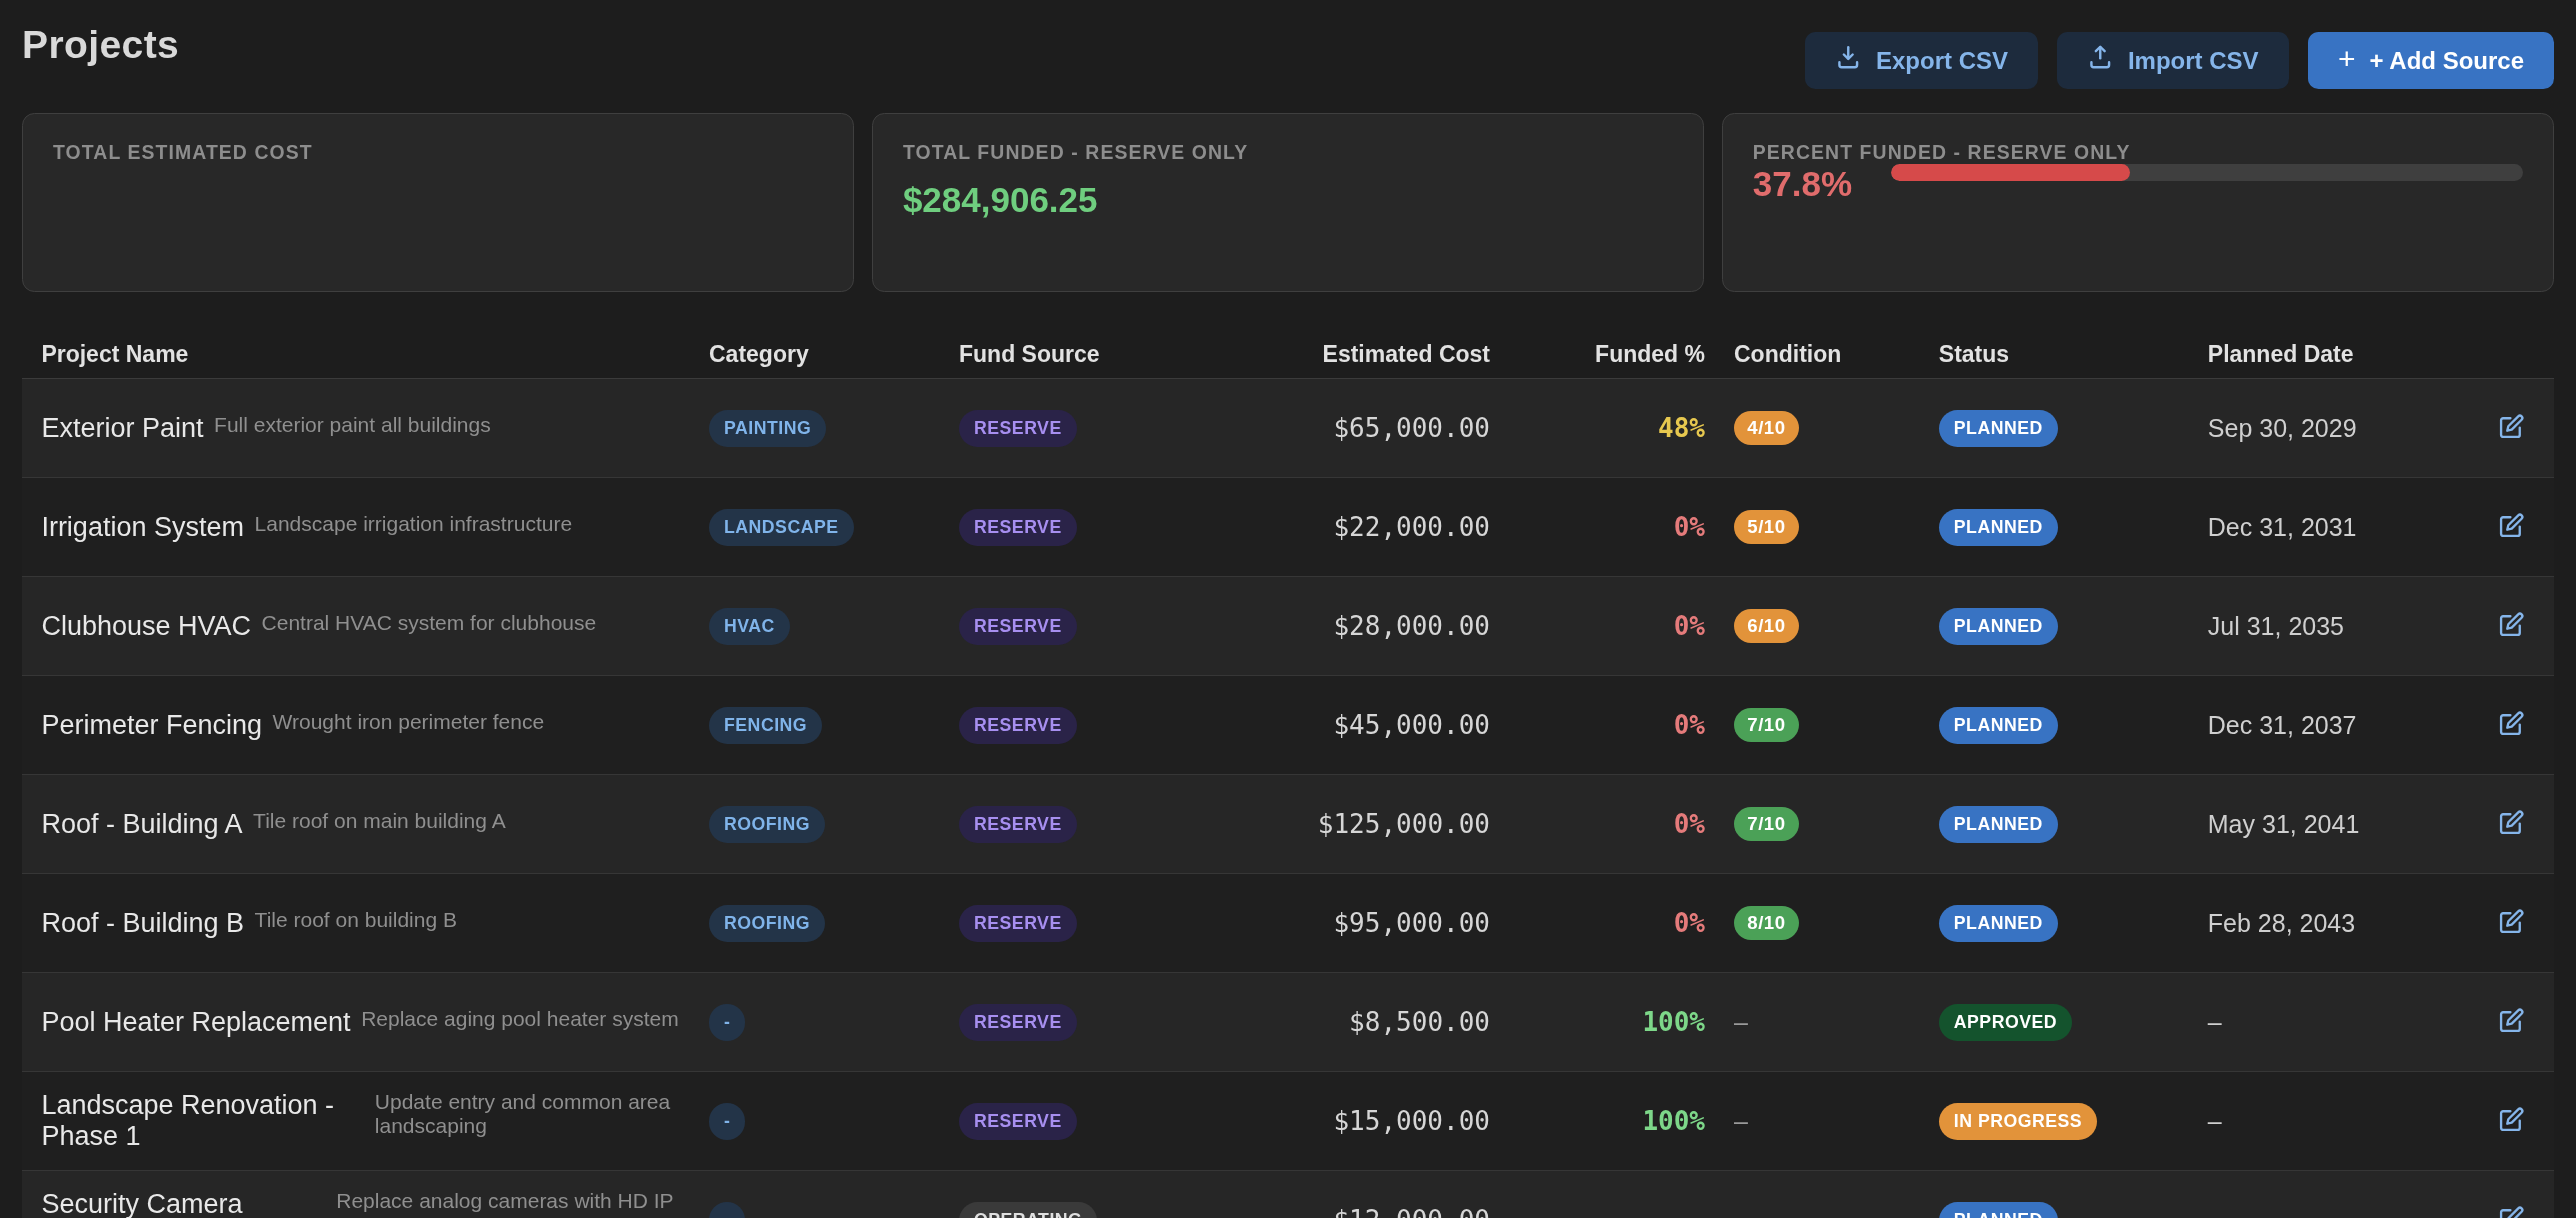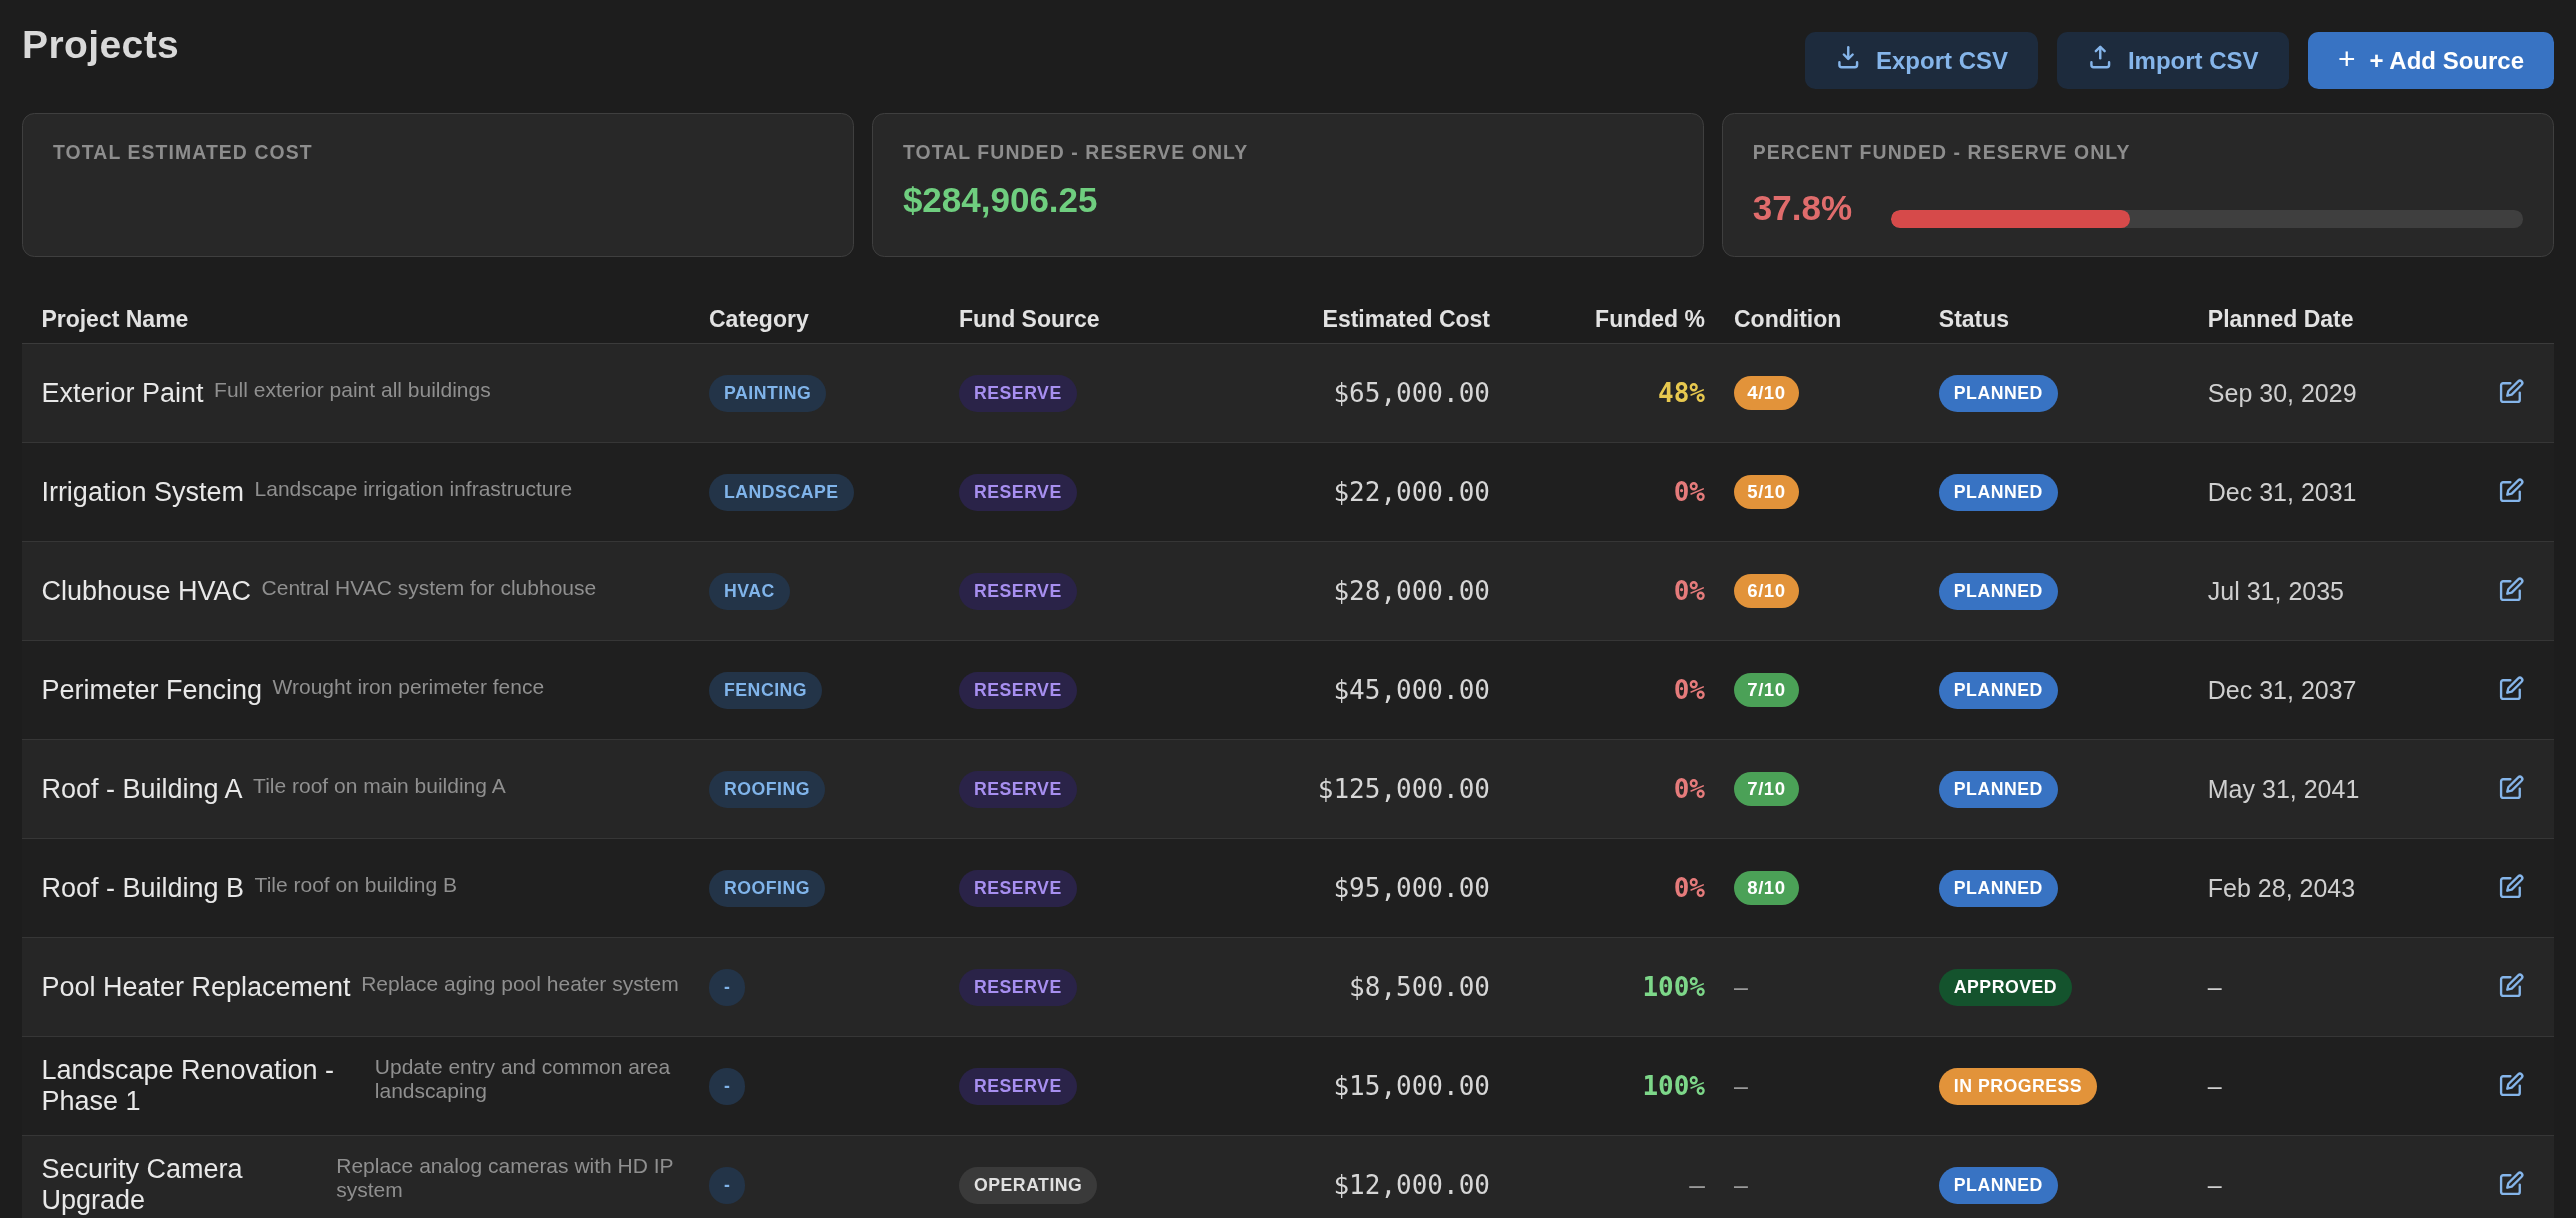--- a/index.html
+++ b/index.html
@@ -19,28 +19,28 @@
     display:flex; align-items:center; gap:14px; padding:0 30px;
     font-family:"Liberation Sans", sans-serif; font-size:24px; font-weight:bold;
   }
   .btn-ghost { background:#1d2b3d; color:#85b5ea; }
   .btn-primary { background:#3873c3; color:#ffffff; }
   .btn svg { width:26.5px; height:26.5px; }
   .plus-glyph { font-size:30px; font-weight:normal; line-height:1; margin-top:-2.7px; }
   
   .cards { margin-top:40px; display:flex; gap:17.7px; }
   .card {
-    flex:1; height:144px; background:#282828; border:1.8px solid #3f3f3f;
+    flex:1; height:179px; background:#282828; border:1.8px solid #3f3f3f;
     border-radius:12.4px; padding:26.5px 30px;
   }
   .card-label { font-size:19.4px; font-weight:bold; color:#8d8d8d; letter-spacing:1.1px; }
   .card-value { margin-top:16px; font-size:35px; font-weight:bold; color:#d9d9d9; }
   .card-value.green { color:#6fce7f; }
   .card-value.red { color:#e06c6c; }
-  .pct-row { margin-top:24px; display:flex; align-items:flex-end; gap:39px; }
+  .pct-row { margin-top:0; display:flex; align-items:flex-start; gap:39px; }
   .pct-row .card-value { margin-top:0; }
   .progress-track { flex:1; height:17.7px; border-radius:8.8px; background:#3f3f3f; overflow:hidden; }
   .progress-fill { height:100%; border-radius:8.8px; background:#d64a4a; width:0; }
   
   .table { margin-top:39px; }
   .grid-row {
     display:grid;
     grid-template-columns:687px 250px 330px 201px 215px 225px 269px 268px 1fr;
     align-items:center;
   }

